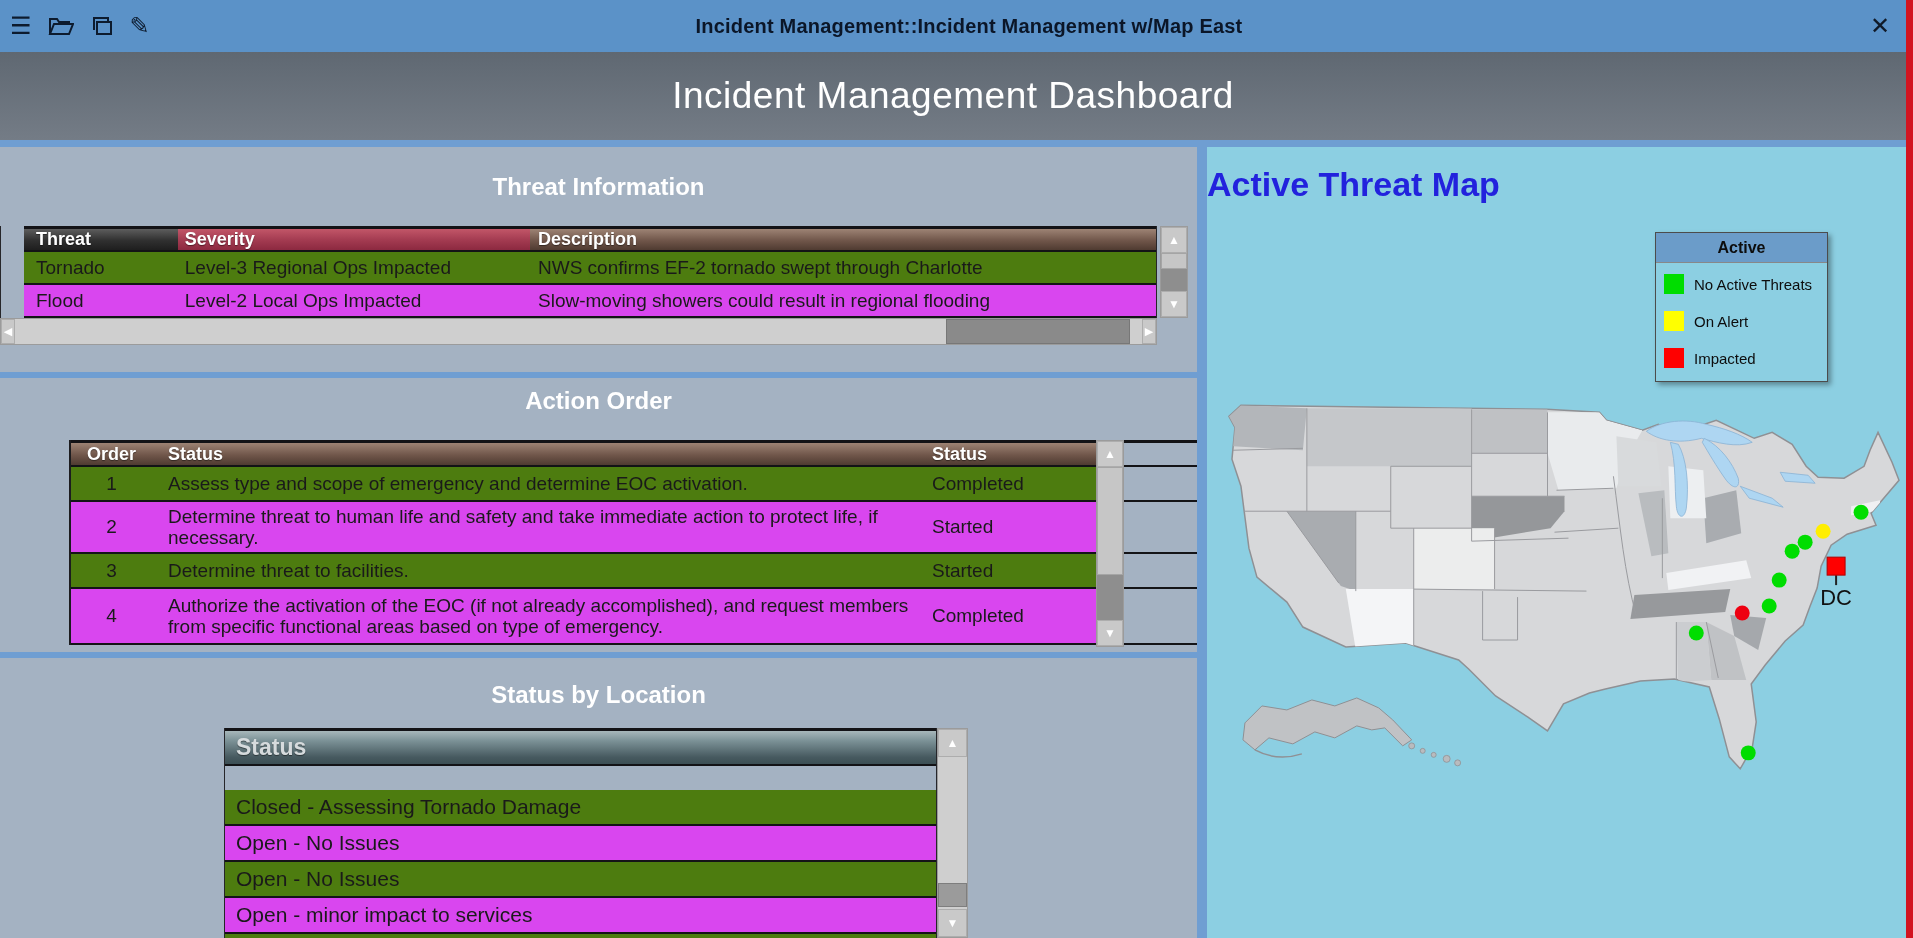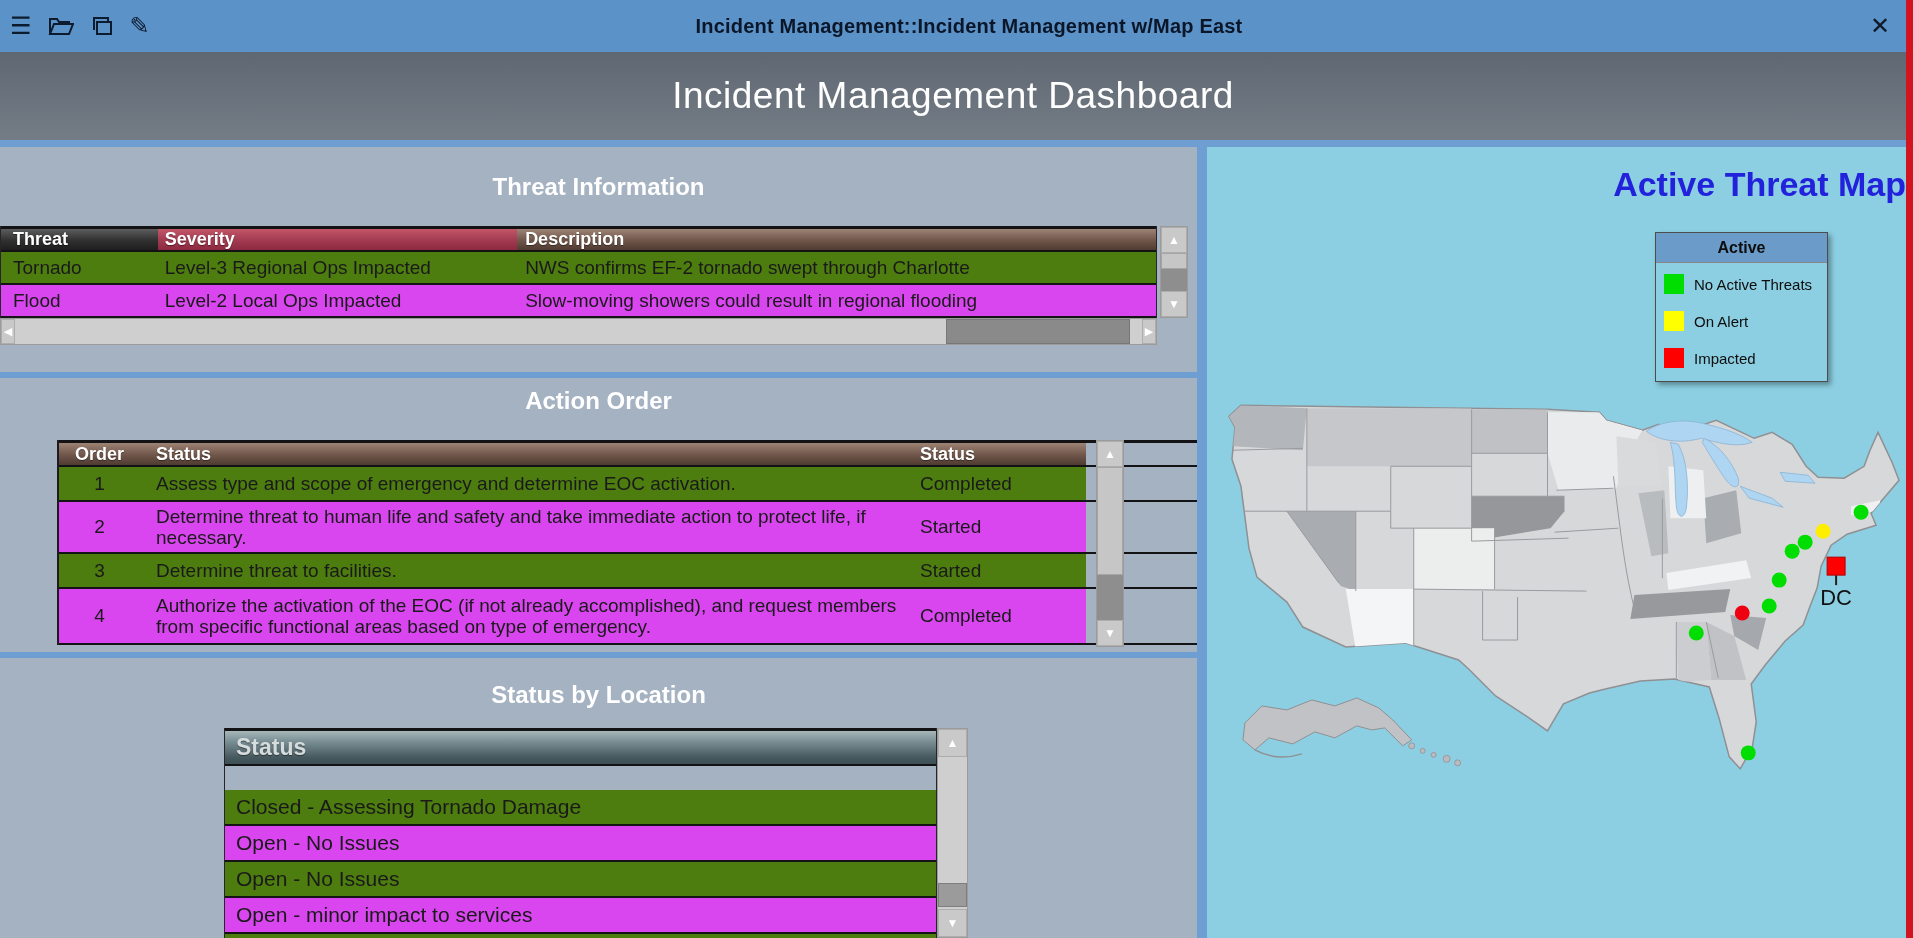--- a/index.html
+++ b/index.html
@@ -69,21 +69,21 @@
   .c-action{width:770px;padding-left:16px;line-height:21px;}
   .c-status{width:176px;padding-left:10px;}
 
   
   .c-loc{width:713px;padding-left:11px;}
   .loc-hrow .g-th{font-size:23px;color:#d6dbdd;}
   .loc-row .g-td{font-size:21px;}
 
   
   .map-panel{position:absolute;left:1207px;top:147px;width:699px;height:791px;background:#8ccfe2;overflow:hidden;}
-  .map-title{position:absolute;left:0;top:18px;width:100%;text-align:right;
+  .map-title{position:absolute;left:0;top:18px;width:100%;text-align:left;
              font-size:34px;font-weight:700;color:#2222dd;}
   .legend{position:absolute;left:448px;top:85px;width:173px;border:1px solid #4c4c4c;
           box-shadow:3px 3px 5px rgba(0,0,0,.35);background:#8ccfe2;}
   .legend-header{height:30px;background:#6b9cc9;border-bottom:1px solid #888;
                  display:flex;align-items:center;justify-content:center;
                  font-size:16px;font-weight:700;color:#0d0d0d;}
   .legend-body{padding:11px 8px 13px 8px;display:flex;flex-direction:column;gap:17px;}
   .legend-item{display:flex;align-items:center;gap:10px;font-size:15px;color:#0d0d0d;}
   .map-svg{position:absolute;left:0;top:231px;}
 </style>
@@ -113,21 +113,21 @@
     <div class="tb-close">✕</div>
   </div>
 
   <div class="header">
     <h1>Incident Management Dashboard</h1>
   </div>
 
   <div class="panel" style="top:147px;height:225px;">
     <div class="panel-title" style="top:26px;">Threat Information</div>
 
-    <div class="gtable" style="left:0;top:79px;width:1157px;">
+    <div class="gtable" style="left:0;top:79px;width:1157px;padding-left:23px;">
       <div class="g-hrow">
         <div class="g-th hd-black c-threat">Threat</div>
         <div class="g-th hd-red c-sev">Severity</div>
         <div class="g-th hd-brown c-desc">Description</div>
       </div>
       <div class="g-row" style="height:33px;">
         <div class="g-td bg-a c-threat">Tornado</div>
         <div class="g-td bg-a c-sev">Level-3 Regional Ops Impacted</div>
         <div class="g-td bg-a c-desc">NWS confirms EF-2 tornado swept through Charlotte</div>
       </div>
@@ -151,21 +151,21 @@
       <div class="htrack">
         <div class="hthumb" style="left:931px;width:184px;"></div>
       </div>
       <div class="hbtn">▶</div>
     </div>
   </div>
 
   <div class="panel" style="top:378px;height:274px;">
     <div class="panel-title" style="top:9px;">Action Order</div>
 
-    <div class="gtable" style="left:57px;top:62px;width:1209px;border-left:2px solid #1c1c1f;border-right:2px solid #1c1c1f;">
+    <div class="gtable" style="left:69px;top:62px;width:1209px;border-left:2px solid #1c1c1f;border-right:2px solid #1c1c1f;">
       <div class="g-hrow" style="height:27px;">
         <div class="g-th hd-brown c-order">Order</div>
         <div class="g-th hd-brown c-action" style="padding-left:16px;">Status</div>
         <div class="g-th hd-brown c-status">Status</div>
       </div>
       <div class="g-row" style="height:35px;">
         <div class="g-td bg-a c-order">1</div>
         <div class="g-td bg-a c-action">Assess type and scope of emergency and determine EOC activation.</div>
         <div class="g-td bg-a c-status">Completed</div>
       </div>

